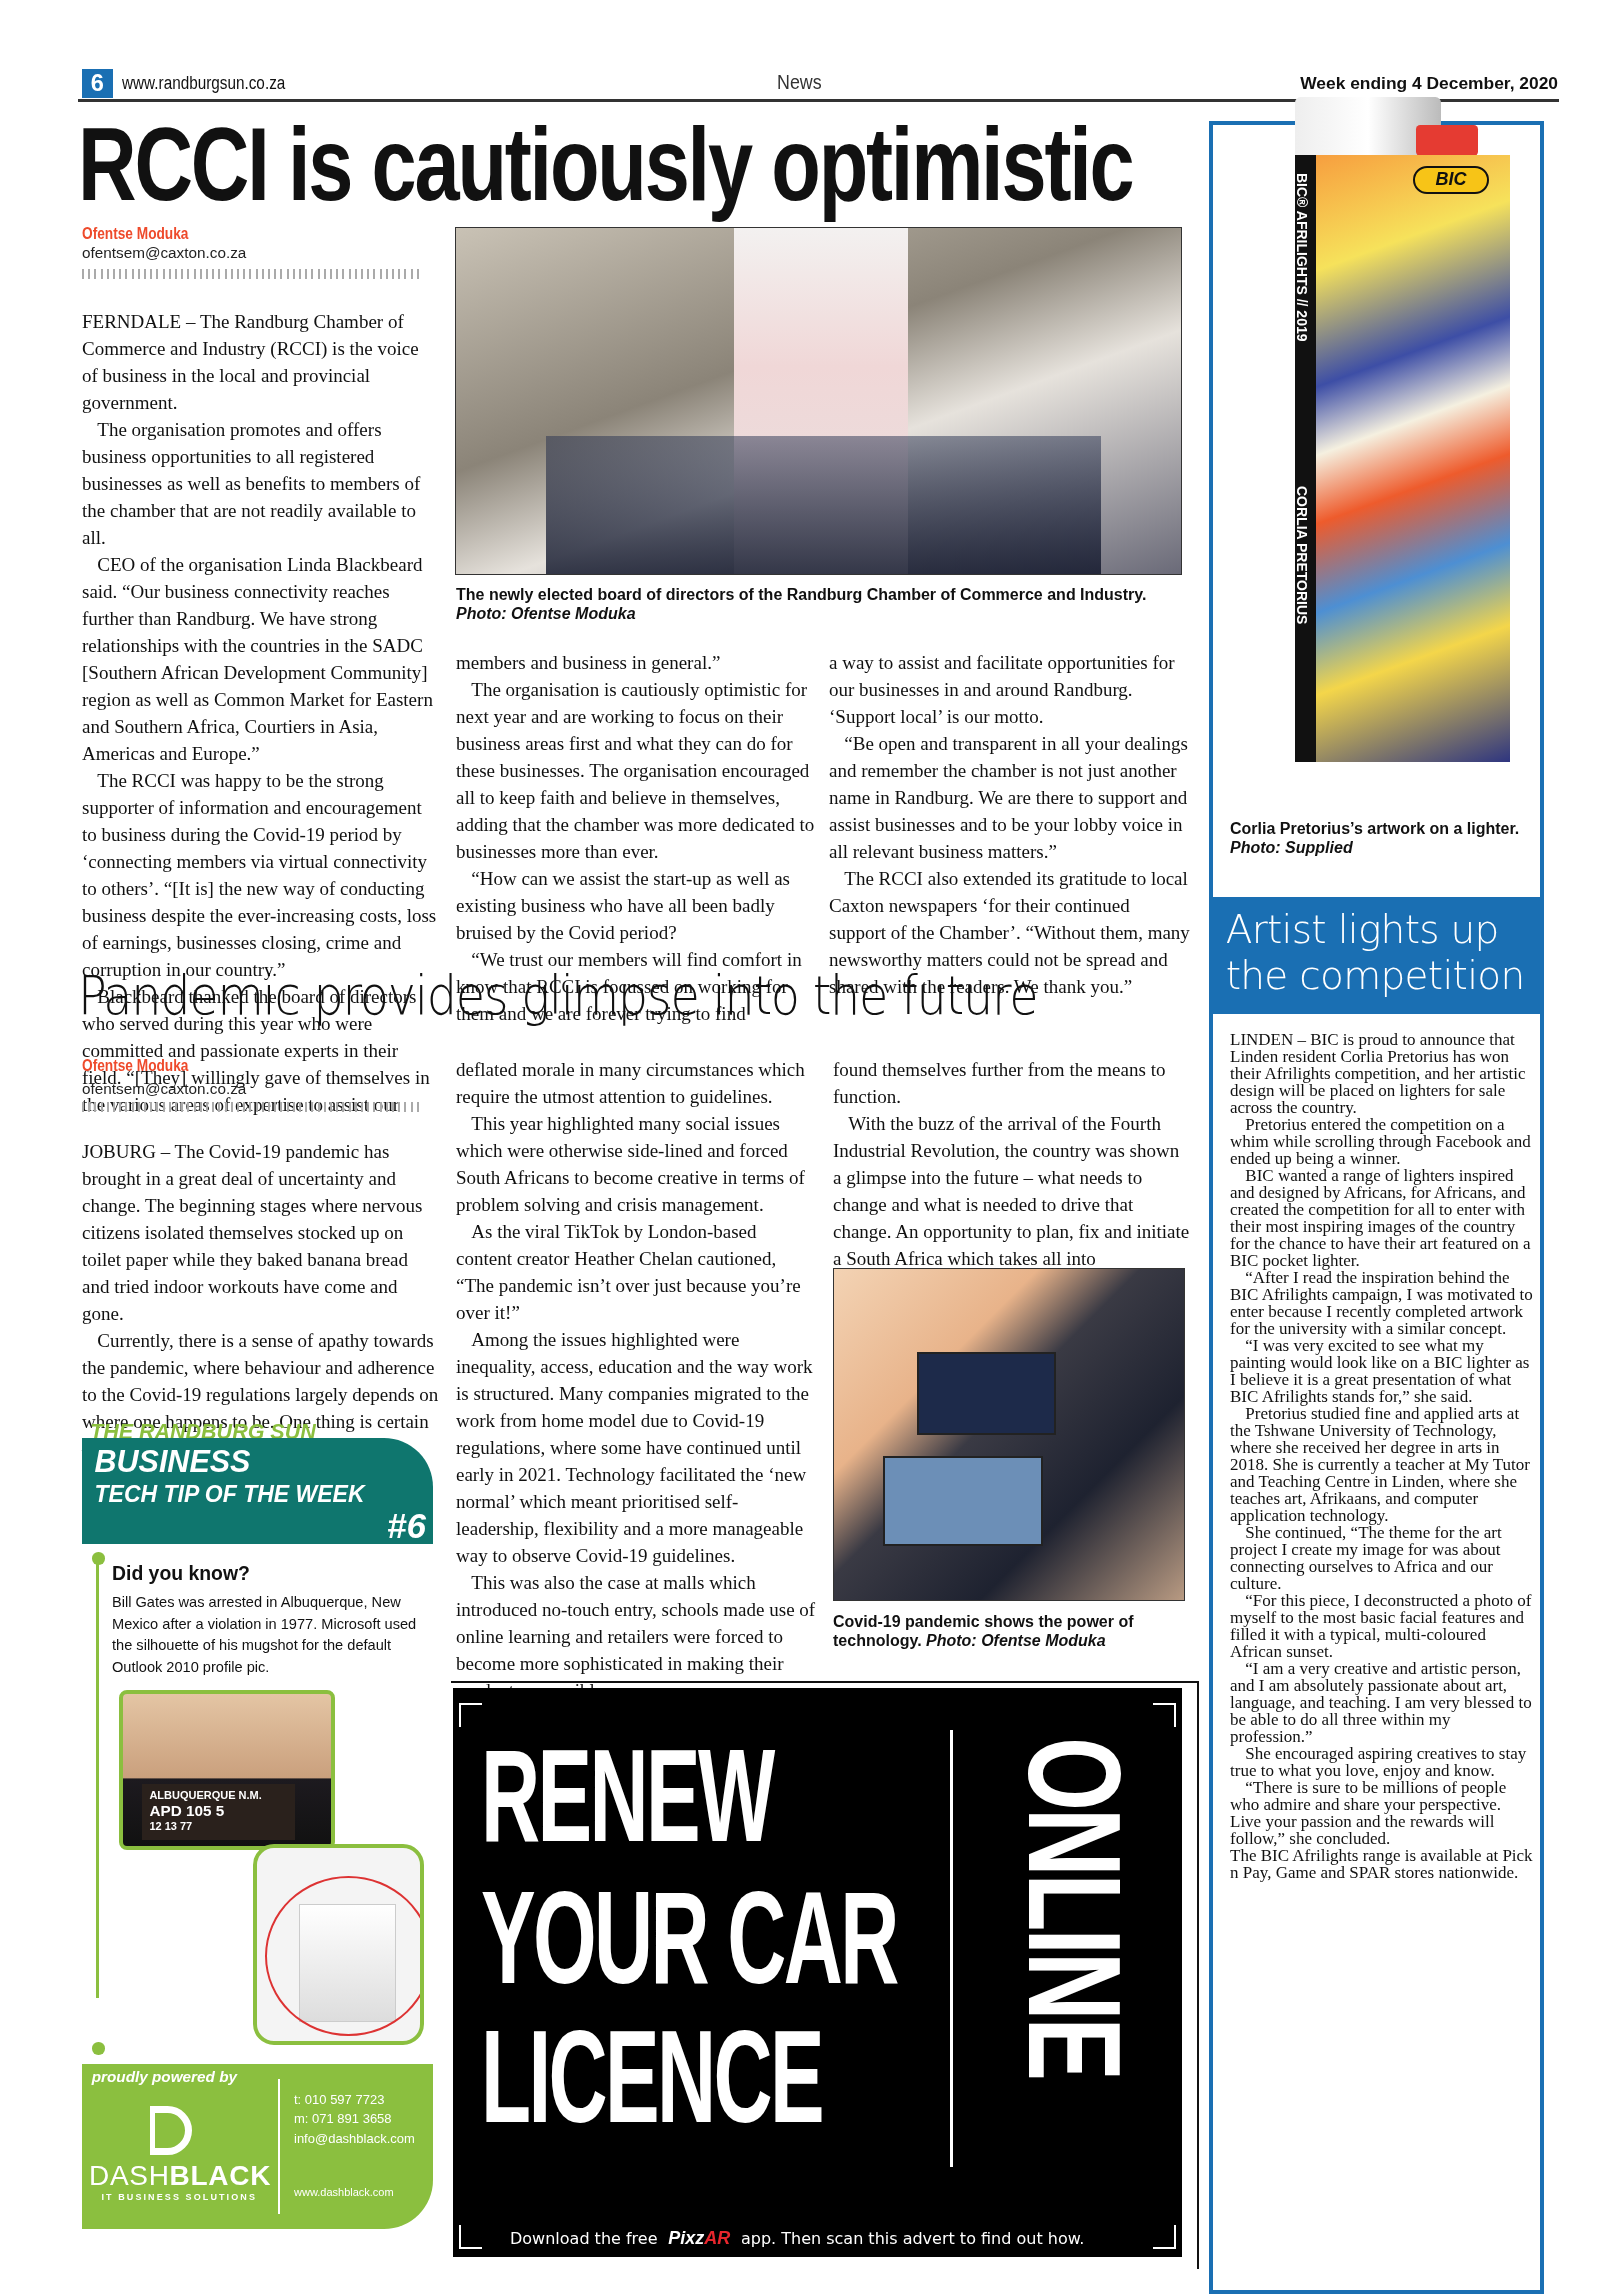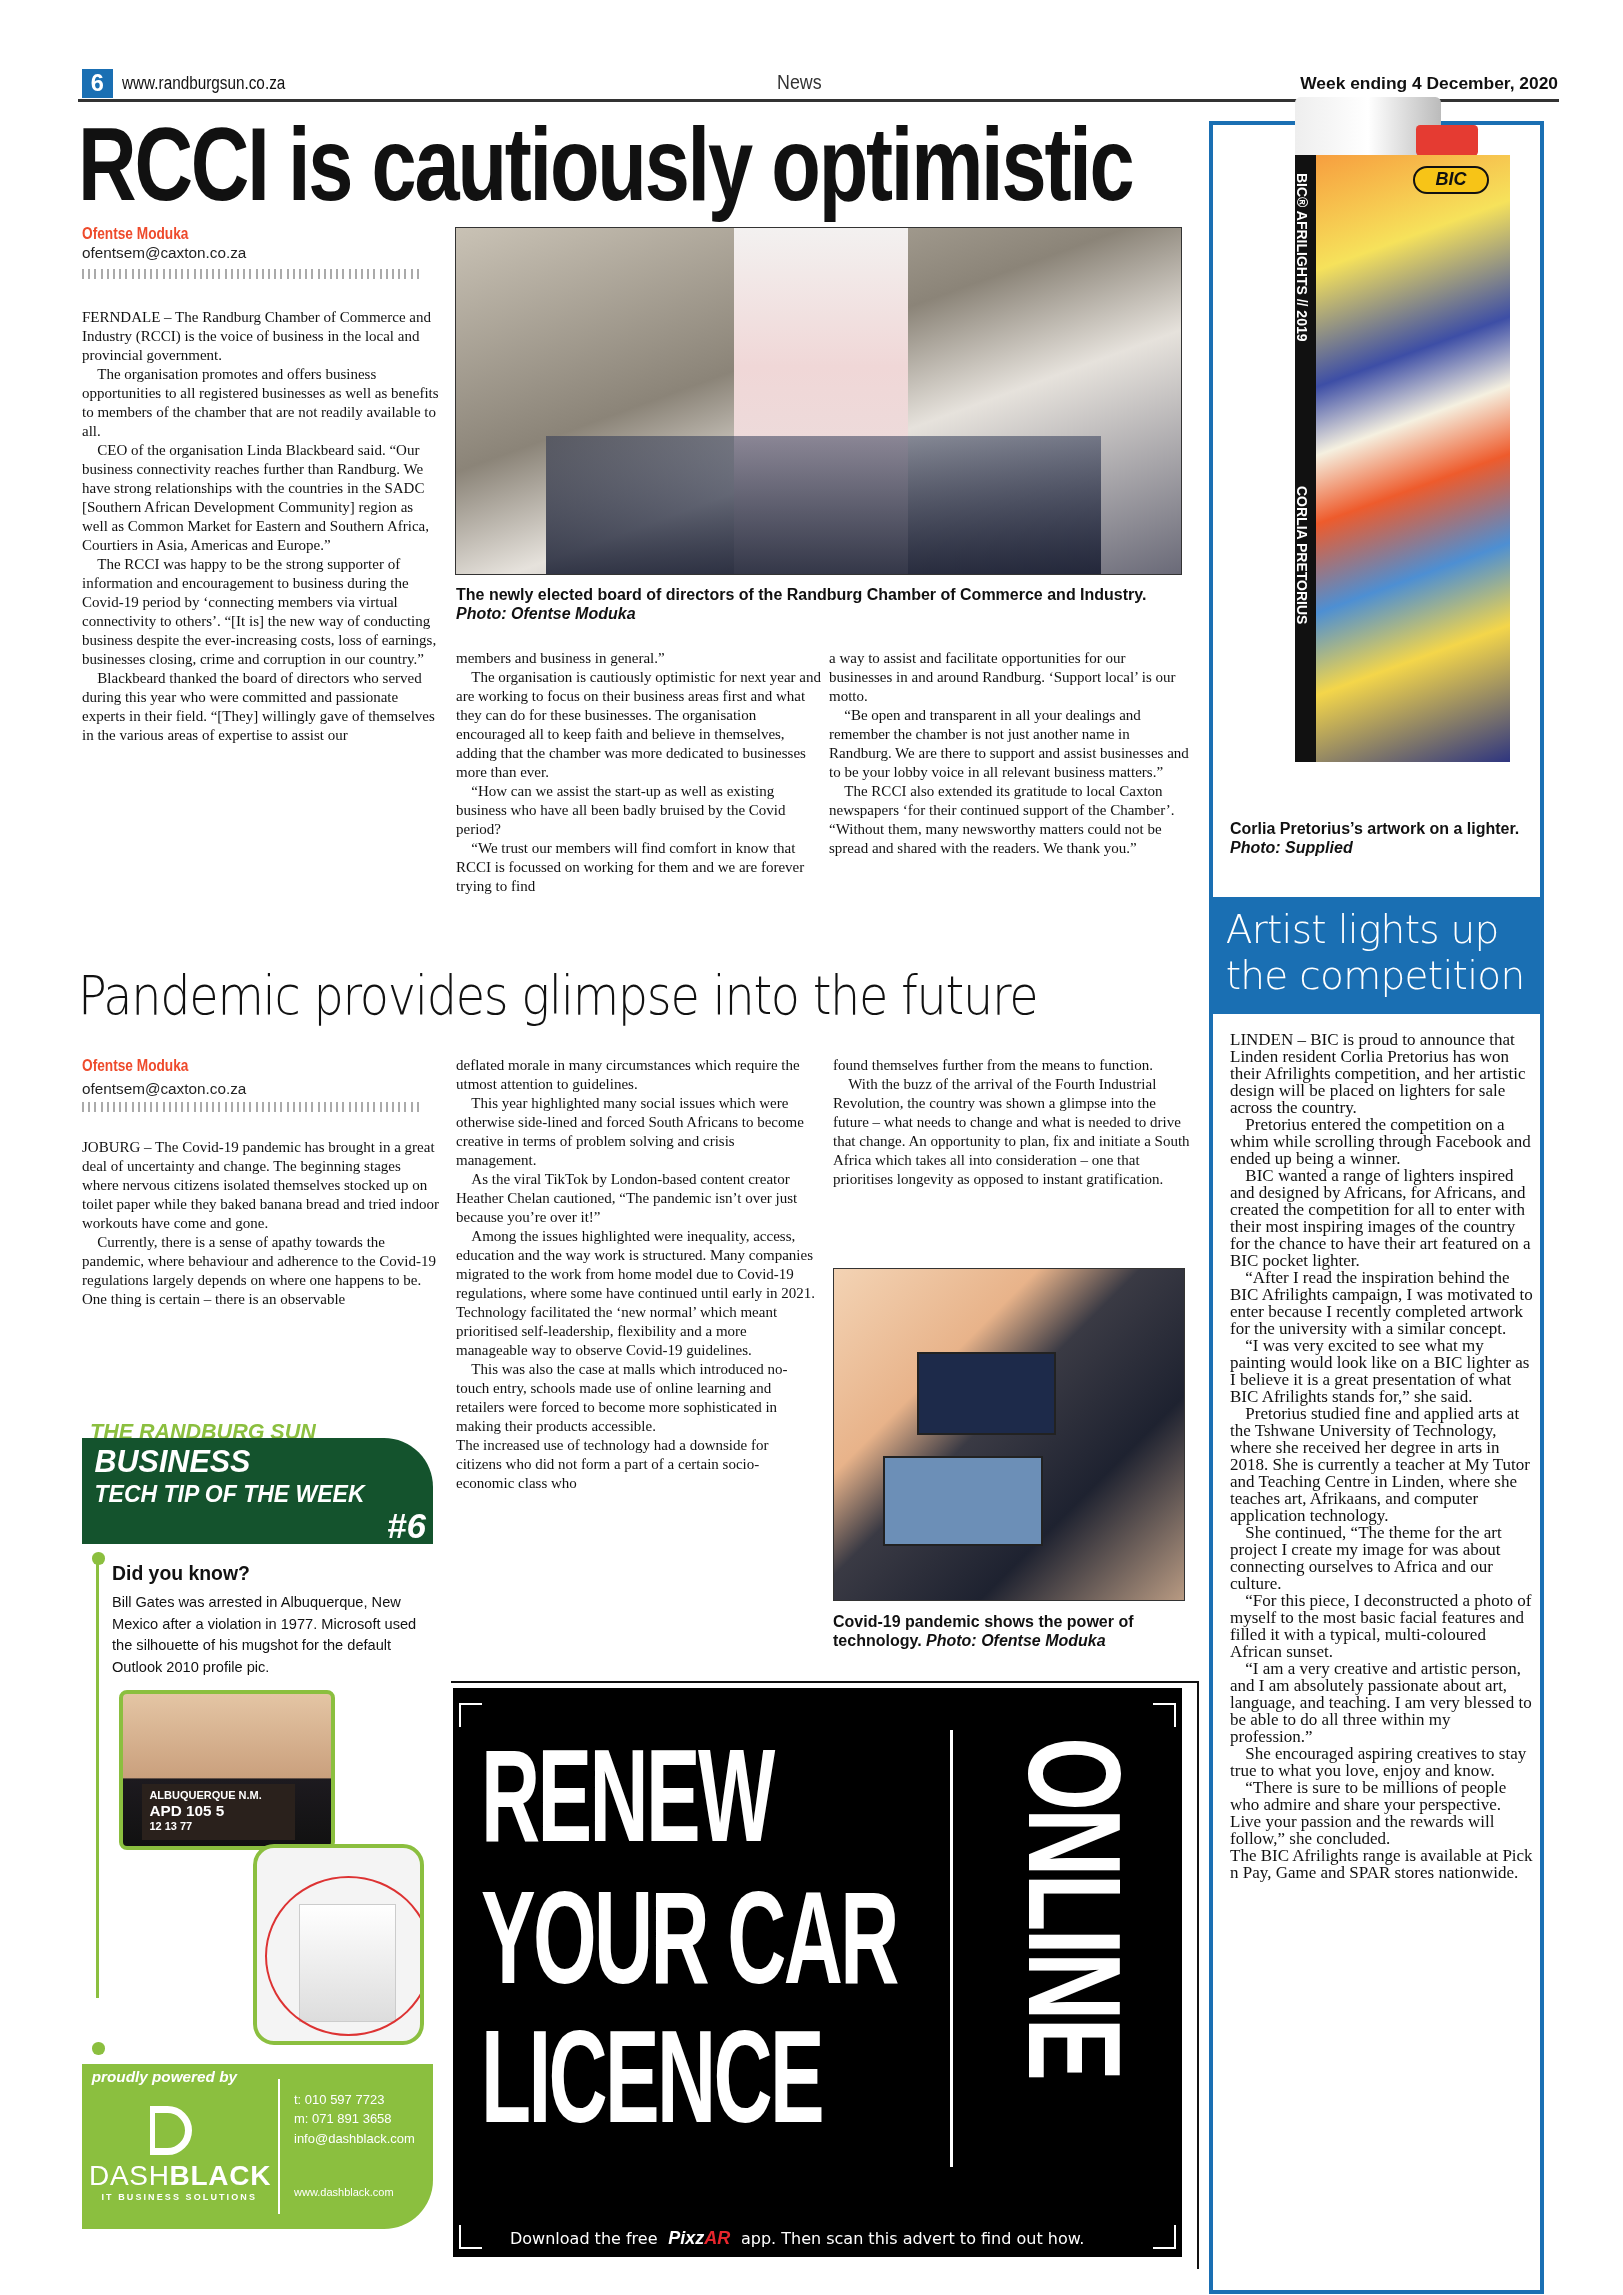--- a/index.html
+++ b/index.html
@@ -14,40 +14,40 @@
   .section { left: 777px; top: 67px; font-family: "Liberation Sans", sans-serif; font-size: 21px; line-height: 29px; color: #333; transform: scaleX(0.85); transform-origin: left; }
   .dateline { right: 66px; top: 69px; font-family: "Liberation Sans", sans-serif; font-weight: bold; font-size: 17.4px; line-height: 29px; }
   .rule { left: 78px; top: 99px; width: 1481px; height: 2.8px; background: #333; }
 
   .headline1 { left: 78px; top: 112px; font-family: "Liberation Sans", sans-serif; font-weight: 900; font-size: 104px; line-height: 104px; letter-spacing: -2.8px; transform: scaleX(0.78); transform-origin: left top; white-space: nowrap; }
 
   .byline { font-family: "Liberation Sans", sans-serif; font-weight: bold; color: #ee4a2b; font-size: 16.7px; transform: scaleX(0.82); transform-origin: left; white-space: nowrap; }
   .email { font-family: "Liberation Sans", sans-serif; font-size: 15.3px; color: #222; }
   .dashes { height: 9.7px; width: 340px; background: repeating-linear-gradient(90deg, #aaa 0 2.1px, transparent 2.1px 6.2px); }
 
-  .body-text { font-size: 15px; line-height: 19px; text-align: left; }
+  .body-text { font-size: 19px; line-height: 27px; text-align: left; }
   .body-text p { text-indent: 0; }
   .body-text p.ind { text-indent: 15.3px; }
 
   .photo { background: linear-gradient(160deg, #c9c2b5 0%, #8b8478 40%, #e6e2dc 60%, #6a6a78 100%); border: 1.4px solid #333; overflow: hidden; }
   .caption { font-family: "Liberation Sans", sans-serif; font-weight: bold; font-size: 16px; line-height: 19.4px; }
   .caption i { font-style: italic; }
 
   
   .bic-box { left: 1209px; top: 121px; width: 335px; height: 2173px; border: 4.9px solid #1a6fb3; }
   .lighter { left: 1267px; top: 97px; width: 229px; height: 694px; }
   .bic-headline { left: 1209px; top: 897px; width: 335px; height: 117px; background: #1a6fb3; color: #fff;
     font-family: "DejaVu Sans", sans-serif; font-weight: 200; font-size: 39px; line-height: 46px; padding: 9.7px 16.7px; letter-spacing: -0.7px; }
 
   
   .headline2 { left: 78px; top: 965px; font-family: "DejaVu Sans", sans-serif; font-weight: 200; font-size: 53px; line-height: 62px; letter-spacing: -1.4px; white-space: nowrap; transform: scaleX(0.9); transform-origin: left; }
 
   
   .tip-top { left: 90px; top: 1420px; font-family: "Liberation Sans", sans-serif; font-weight: 900; font-style: italic; color: #8bbf3f; font-size: 21.5px; }
-  .tip-banner { left: 82px; top: 1438px; width: 351px; height: 106px; background: #14532d; border-top-right-radius: 49px; color: #fff;
+  .tip-banner { left: 82px; top: 1438px; width: 351px; height: 106px; background: #0f766e; border-top-right-radius: 49px; color: #fff;
     font-family: "Liberation Sans", sans-serif; font-weight: 900; font-style: italic; }
   .tip-banner .b1 { position: absolute; left: 12.5px; top: 5.6px; font-size: 30.5px; }
   .tip-banner .b2 { position: absolute; left: 12.5px; top: 43px; font-size: 23px; }
   .tip-banner .b3 { position: absolute; right: 7px; top: 68px; font-size: 35px; }
   .tip-line { left: 96px; top: 1557px; width: 2.8px; height: 441px; background: #8bbf3f; }
   .dot { width: 12.5px; height: 12.5px; border-radius: 50%; background: #8bbf3f; }
   .dyk { left: 112px; top: 1562px; font-family: "Liberation Sans", sans-serif; font-weight: bold; font-size: 19.4px; }
   .tip-text { left: 112px; top: 1592px; width: 312px; font-family: "Liberation Sans", sans-serif; font-size: 14.6px; line-height: 21.5px; }
   .mug1 { left: 119px; top: 1690px; width: 216px; height: 160px; border: 4.9px solid #8bbf3f; border-radius: 8px; overflow: hidden;
     background: linear-gradient(180deg, #e4c5a4 0%, #caa07d 55%, #1d1a1f 56%, #111 100%); }

